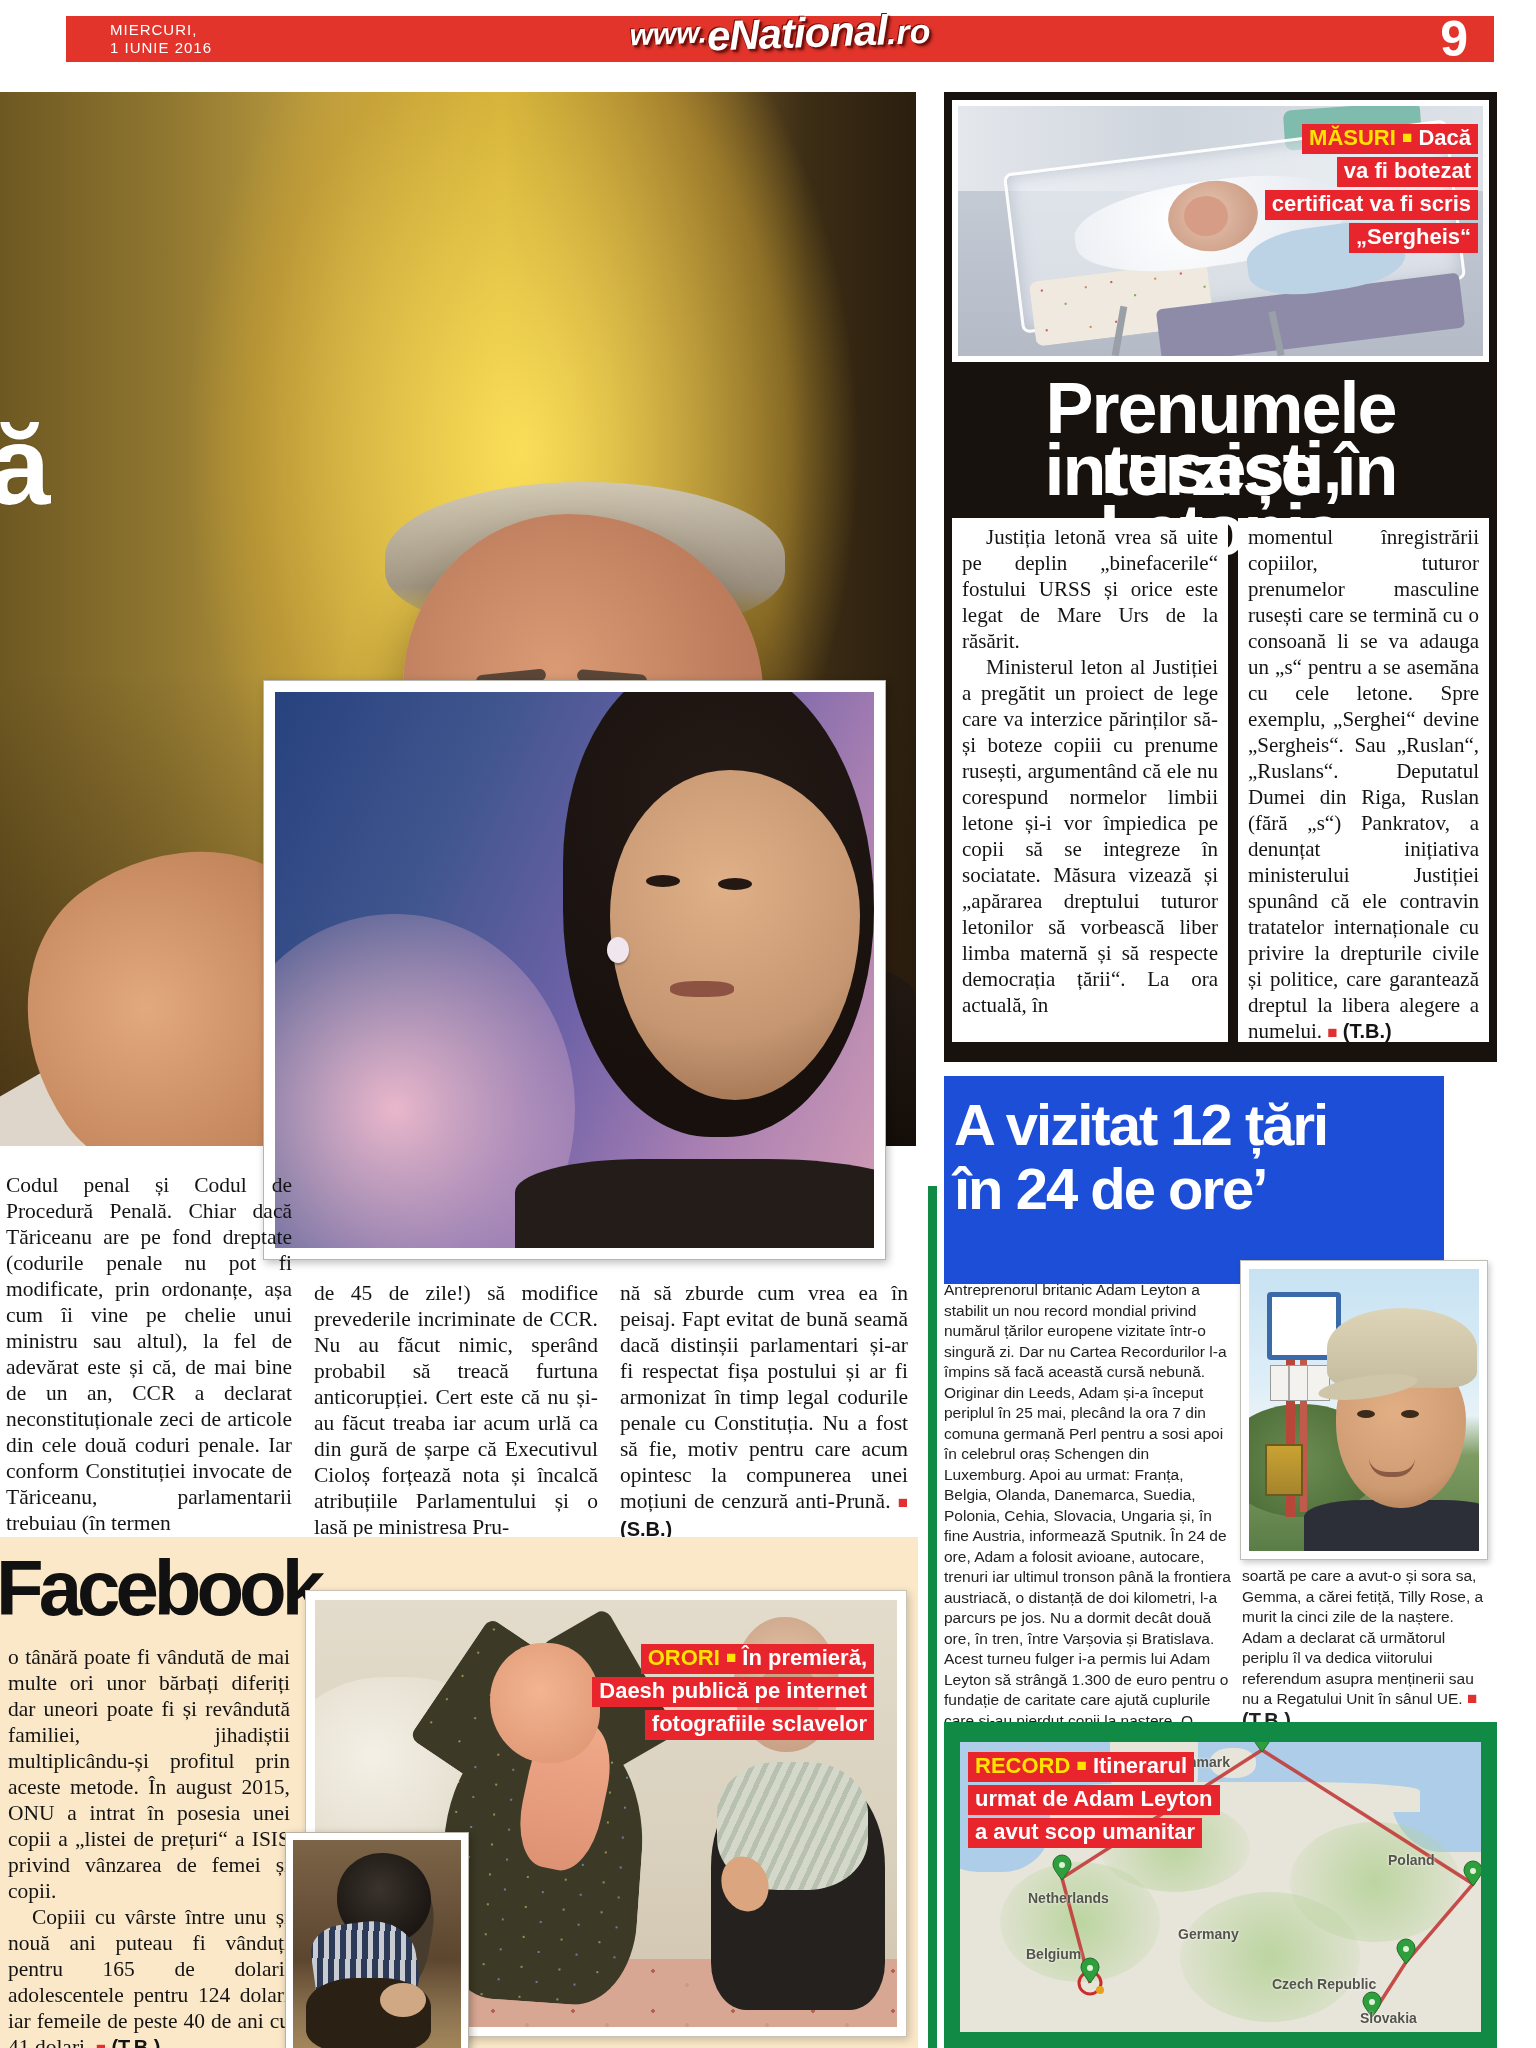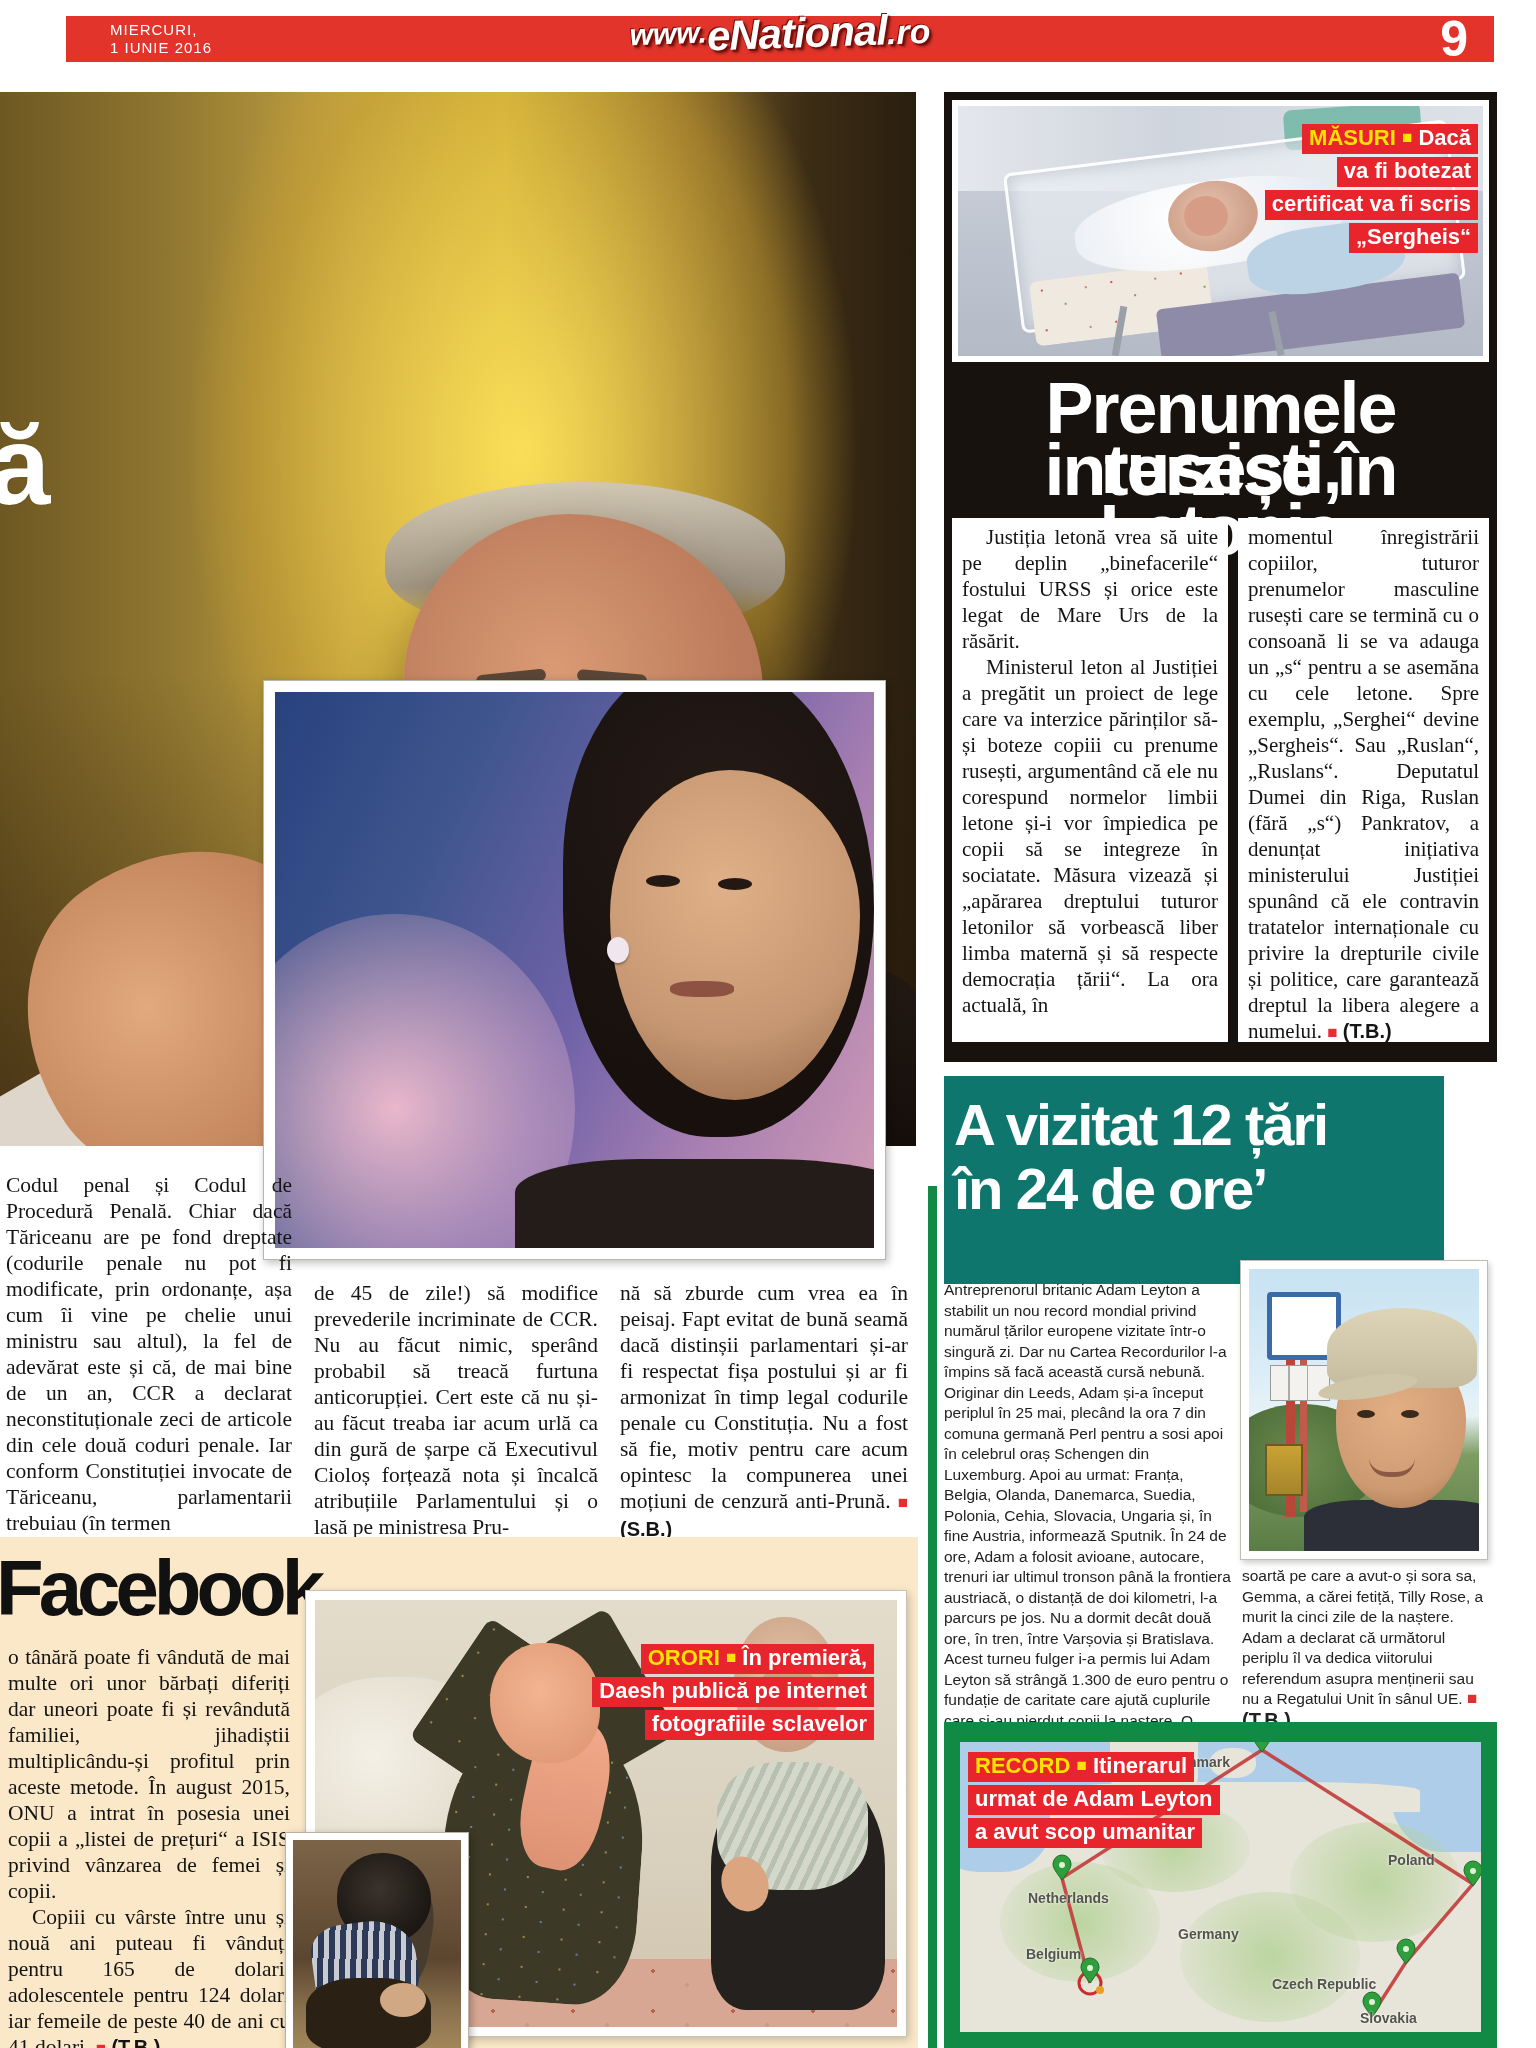--- a/index.html
+++ b/index.html
@@ -104,21 +104,21 @@
   .indent{text-indent:24px;}
   .sq{color:#e03030;font-size:17px;}
   .sig{font-family:"Liberation Sans",sans-serif;font-weight:bold;font-size:20px;}
 
   
   .col-serif{font-size:21.5px;line-height:26px;text-align:justify;}
 
   .green-divider{left:928px;top:1186px;width:9px;height:862px;background:#108a45;}
 
   
-  .green-box{left:944px;top:1076px;width:500px;height:208px;background:#0f766e;}
+  .green-box{left:944px;top:1076px;width:500px;height:208px;background:#1d4ed8;}
   .gb-hl{position:absolute;left:10px;color:#fff;font-family:"Liberation Sans",sans-serif;
          font-weight:800;font-size:58px;letter-spacing:-2px;line-height:62px;}
   .body-sans{font-family:"Liberation Sans",sans-serif;font-size:15.5px;line-height:20.5px;color:#222;}
   .photo-adam{left:1240px;top:1260px;width:230px;height:282px;background:#fff;border:1px solid #c0bcb6;
     padding:8px;box-shadow:2px 3px 6px rgba(0,0,0,.2);}
   .pa-in{position:relative;width:100%;height:100%;overflow:hidden;
     background:linear-gradient(180deg,#c7e2f2 0%,#ddeef8 40%,#e8f2f6 52%,#7e9c62 66%,#5a7c46 100%);}
   .pa-bush{left:-12%;top:48%;width:70%;height:40%;border-radius:50%;
     background:radial-gradient(circle,#6b8c50,#4c6c38 80%);}
   .pa-pole{left:16%;top:10%;width:9px;height:78%;background:#b8473a;}

